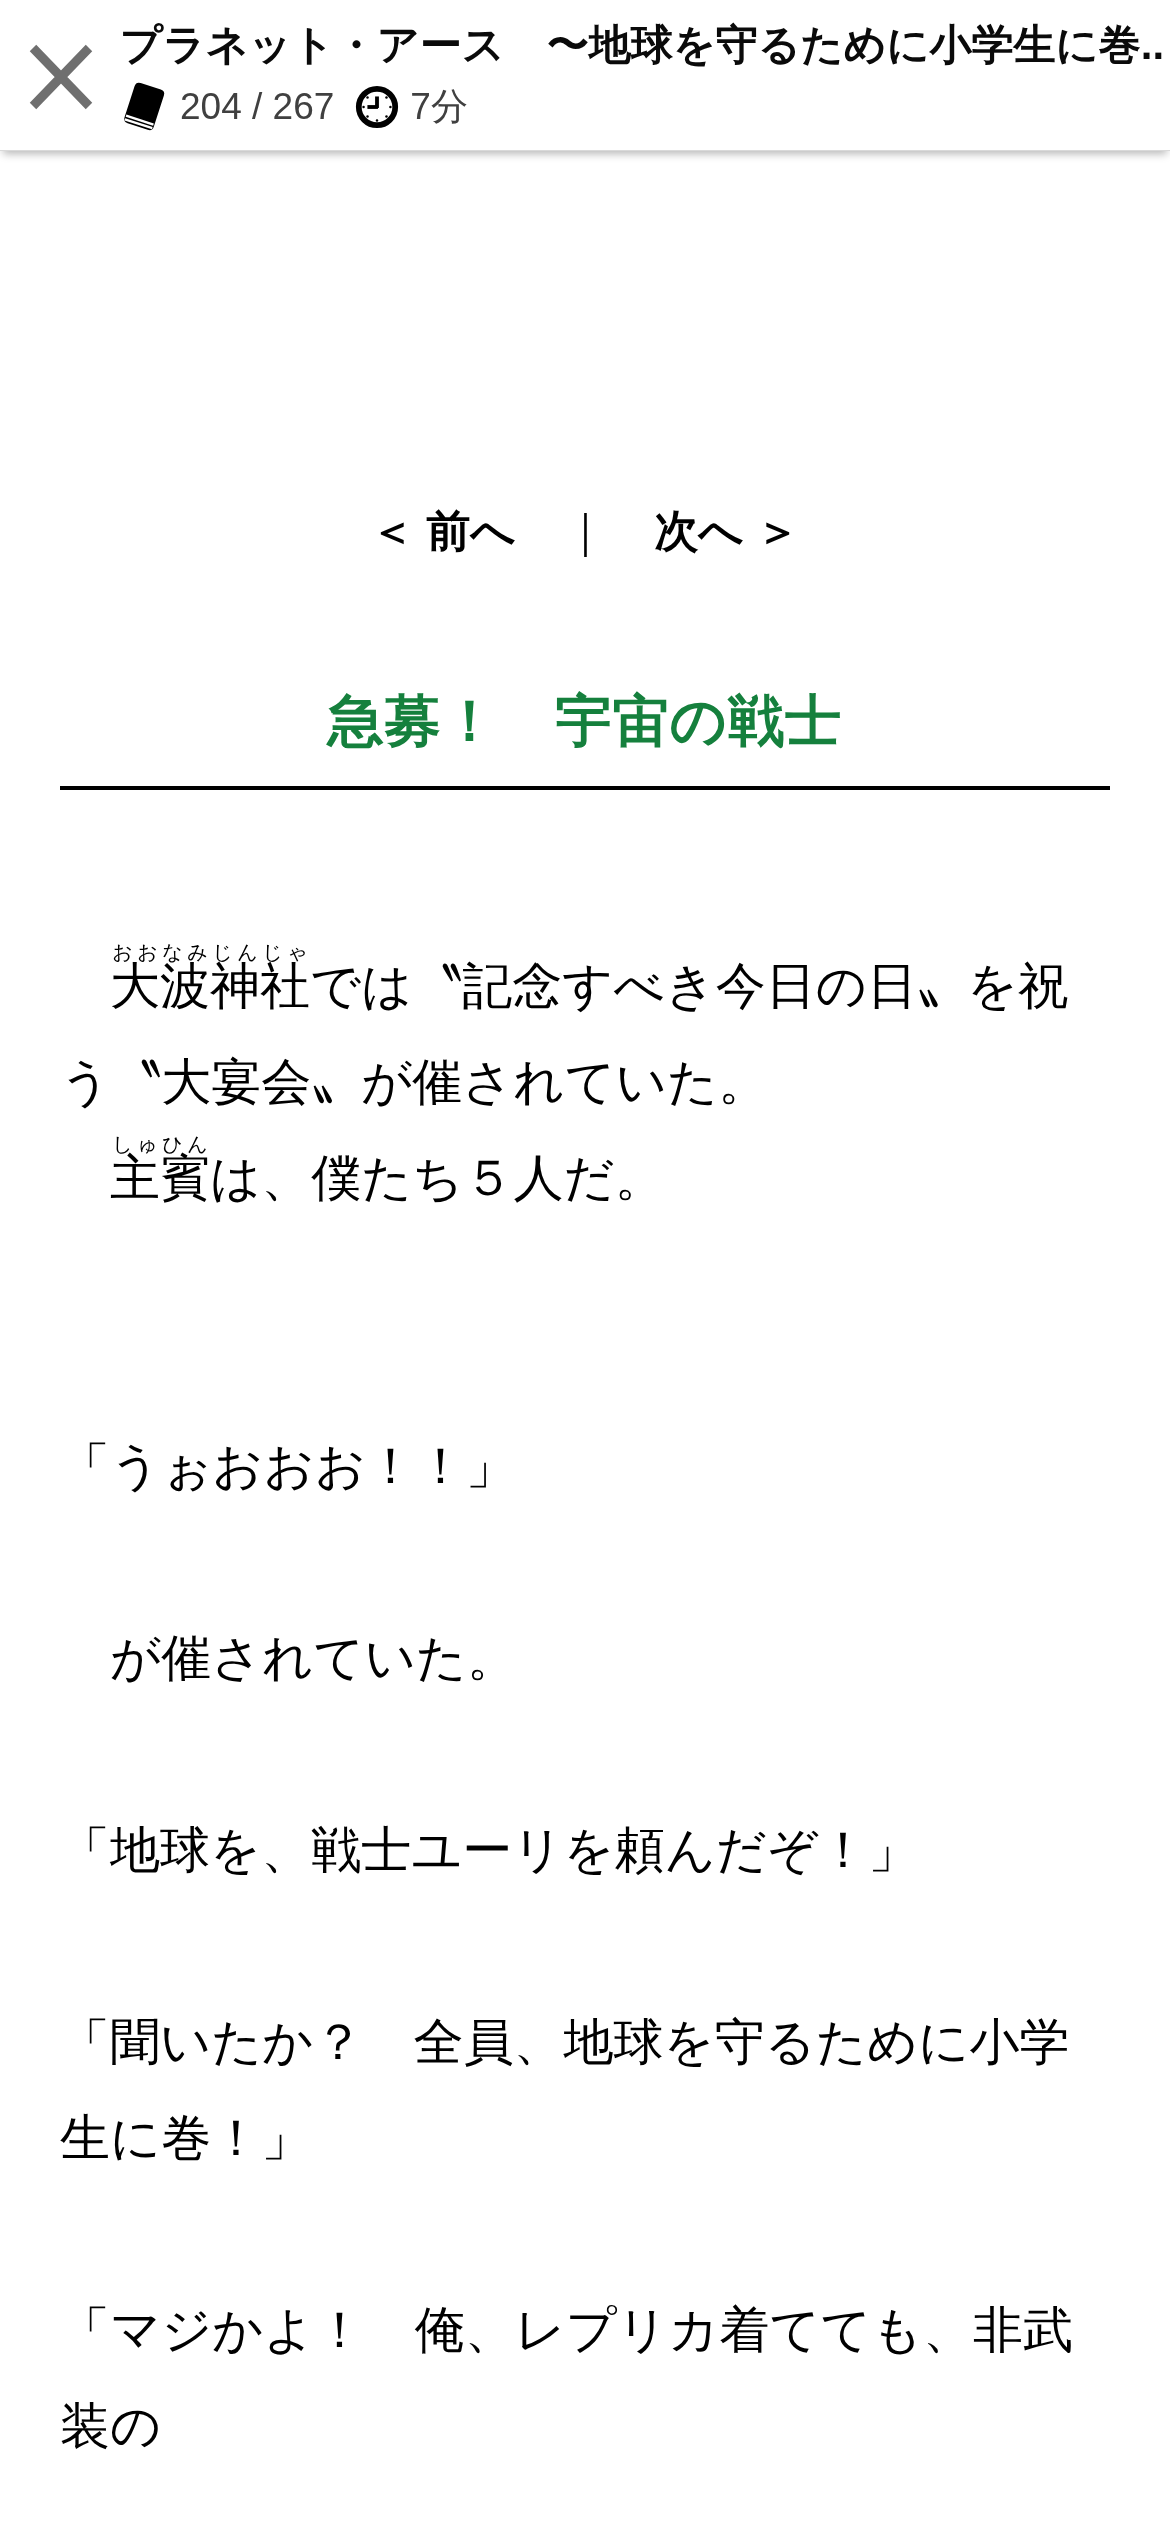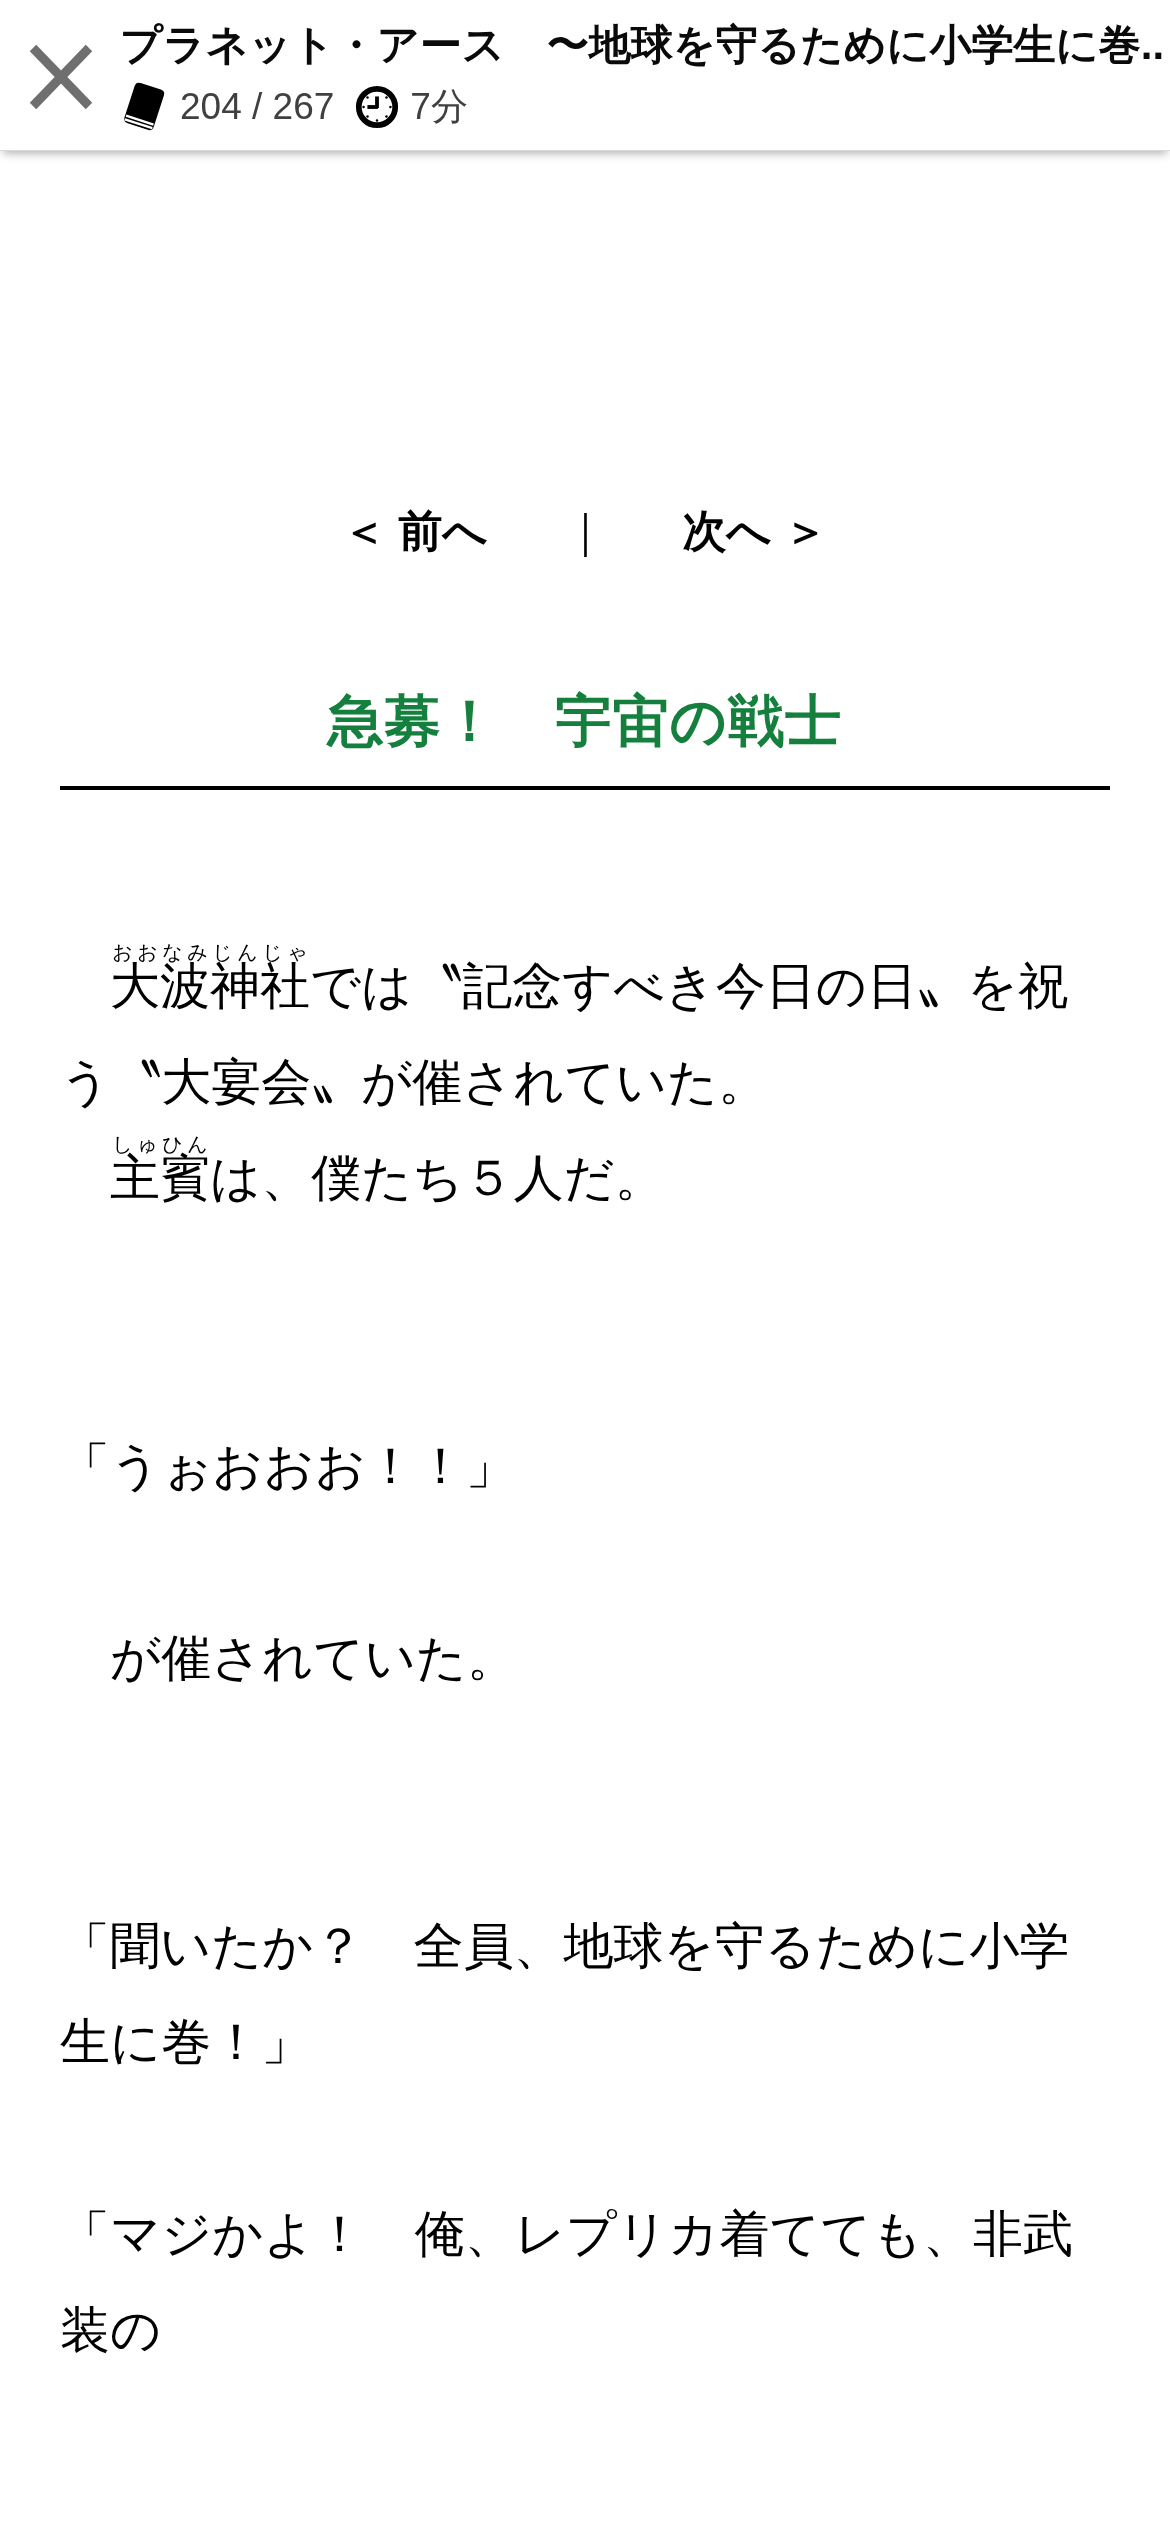--- a/index.html
+++ b/index.html
@@ -76,21 +76,21 @@
   }
   .book-icon { width: 50px; height: 54px; margin-right: 12px; }
   .clock-icon { width: 46px; height: 46px; margin-left: 20px; margin-right: 10px; }
 
   
   nav.page-nav {
     margin-top: 352px;
     display: flex;
     justify-content: center;
     align-items: center;
-    gap: 76px;
+    gap: 48px;
     font-size: 44px;
     font-weight: 700;
     line-height: 56px;
   }
   nav.page-nav a {
     color: #000;
     text-decoration: none;
     cursor: pointer;
     white-space: pre;
   }
@@ -188,20 +188,21 @@
 
     <article class="article-body">
         <p>　<ruby>大波神社<rt>おおなみじんじゃ</rt></ruby>では〝記念すべき今日の日〟を祝う〝大宴会〟が催されていた。</p>
         <p>　<ruby>主賓<rt>しゅひん</rt></ruby>は、僕たち５人だ。</p>
         <p></p>
         <p></p>
         <p>「うぉおおお！！」</p>
         <p></p>
         <p>　が催されていた。</p>
         <p></p>
+        <p>「地球を、戦士ユーリを頼んだぞ！」</p>
         <p></p>
         <p>「聞いたか？　全員、地球を守るために小学生に巻！」</p>
         <p></p>
         <p>「マジかよ！　俺、レプリカ着てても、非武装の</p>
       </article>
   </main>
 
 </div>
 
 </body></html>

